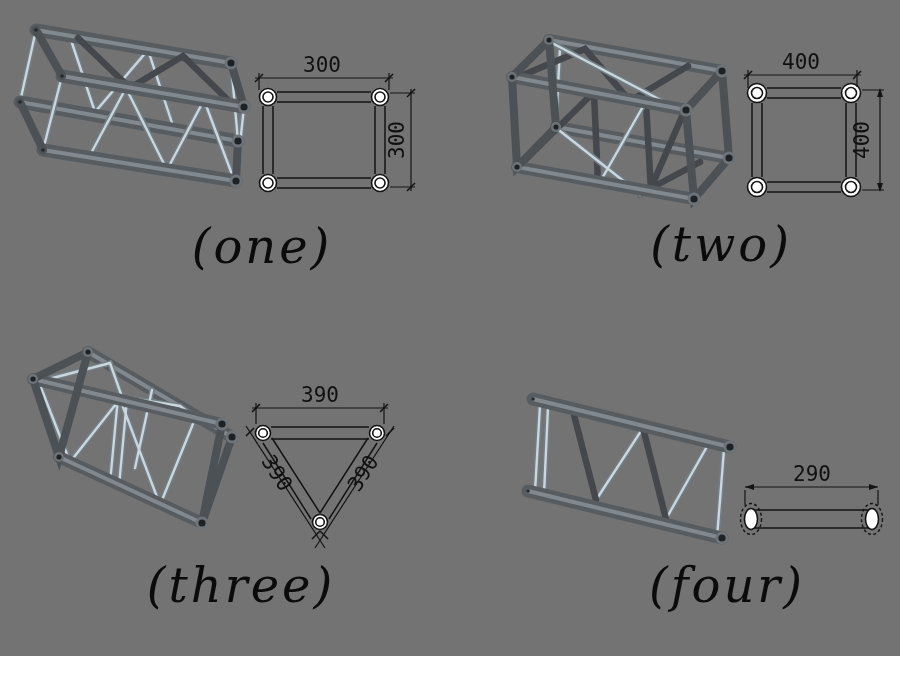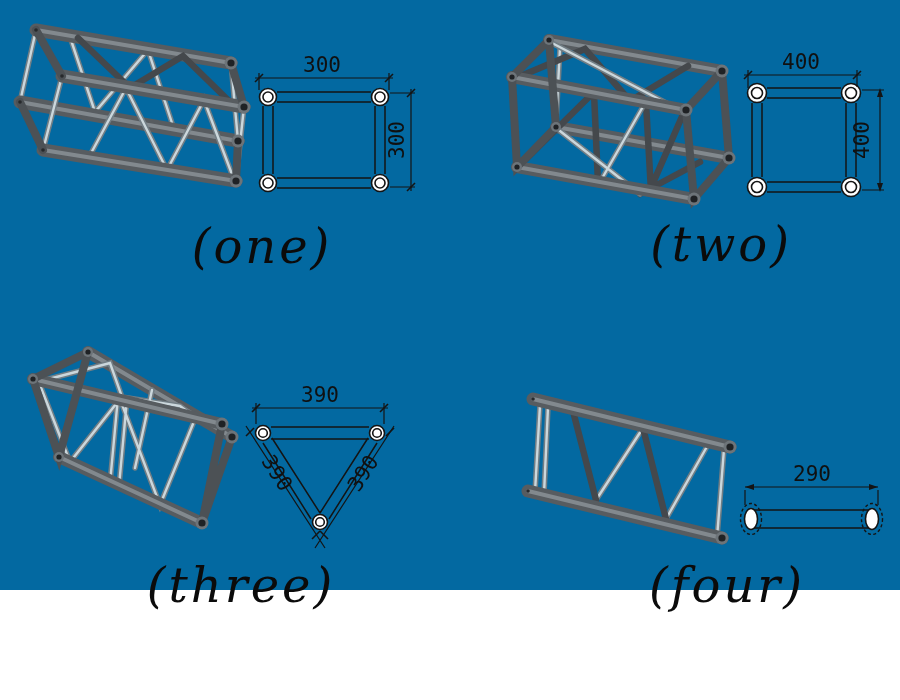--- a/index.html
+++ b/index.html
@@ -1,17 +1,17 @@
 <!DOCTYPE html>
 <html><head>
 <meta charset="utf-8">
 <style>
   html,body{margin:0;padding:0;}
   body{width:900px;height:700px;background:#ffffff;font-family:"DejaVu Sans",sans-serif;overflow:hidden;}
-  .stage{position:relative;width:900px;height:590px;background:#0369a1;}
+  .stage{position:relative;width:900px;height:656px;background:#737373;}
   svg{position:absolute;left:0;top:0;}
   
   .ch  {stroke:#575c60;stroke-width:13;stroke-linecap:round;fill:none;}
   .ch2 {stroke:#575c60;stroke-width:12;stroke-linecap:round;fill:none;}
   .hi  {stroke:#8a9196;stroke-width:4;stroke-linecap:round;fill:none;opacity:.85;}
   .et  {stroke:#4c5155;stroke-width:8;stroke-linecap:round;fill:none;}
   .bd  {stroke:#44484c;stroke-width:6.5;stroke-linecap:round;fill:none;}
   .be  {stroke:#727e85;stroke-width:5.5;stroke-linecap:round;fill:none;}
   .bc  {stroke:#cbd7dc;stroke-width:2.4;stroke-linecap:round;fill:none;}
   .rg  {fill:#6d7479;}

